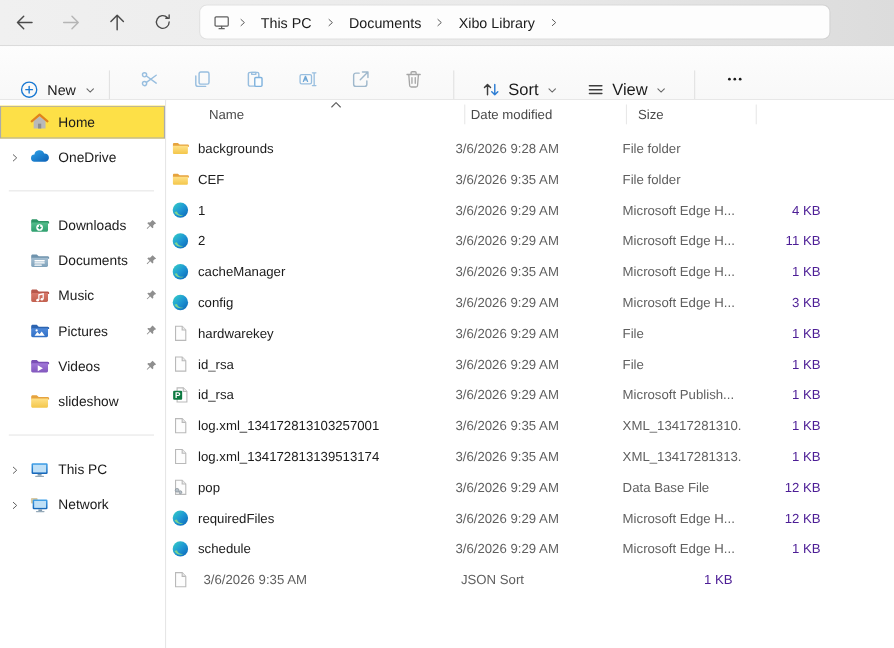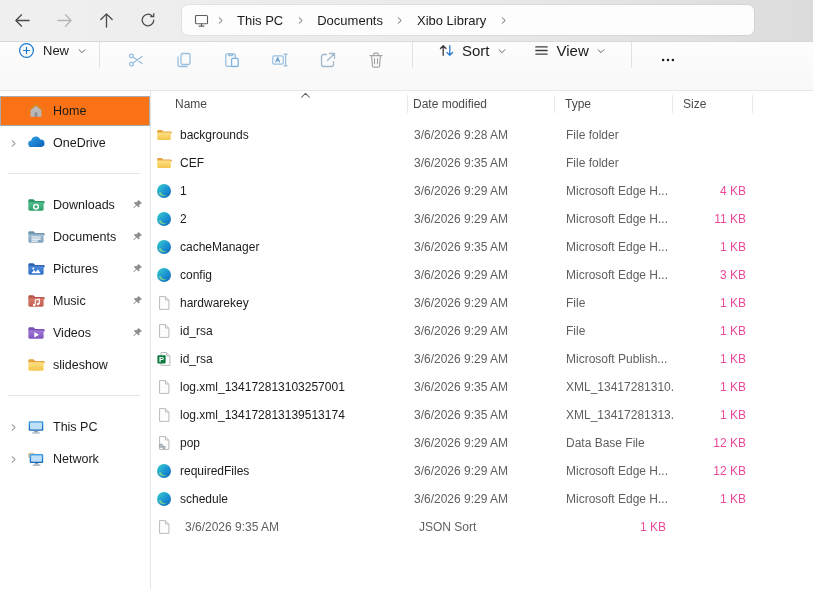--- a/index.html
+++ b/index.html
@@ -25,48 +25,48 @@
   }
   .bc-ico { width:22px; display:flex; justify-content:center; }
   .bc-sep { width:16px; display:flex; justify-content:center; }
   .bc-item { padding:0 9px; font-size:13px; color:#1b1b1b; white-space:nowrap; }
 
   
   .toolbar {
     position:absolute; top:42px; left:0; right:0; height:48px;
     background:linear-gradient(#fdfdfd,#f8f8f8);
     border-bottom:1px solid #e7e7e7;
-    display:flex; align-items:flex-start;
+    display:flex; align-items:flex-end;
   }
   .tb-new { display:flex; align-items:center; gap:8px; margin-left:18px; font-size:13px; color:#1b1b1b; }
   .tb-divider { width:1px; height:26px; background:#e2e2e2; margin:0 12px; }
   .tb-icons { display:flex; }
   .tb-icon-btn { width:48px; height:36px; display:flex; align-items:center; justify-content:center; border-radius:4px; }
   .tb-group { display:flex; align-items:center; gap:7px; padding:0 13px; font-size:15px; color:#1b1b1b; }
   .tb-more { padding:0 16px; display:flex; align-items:center; height:36px; }
 
   
   .sidebar {
     position:absolute; top:91px; left:0; bottom:0; width:151px;
     border-right:1px solid #e6e6e6; background:#fff;
     padding-top:5px; box-sizing:border-box;
   }
   .side-item { height:30px; margin-bottom:2px; display:flex; align-items:center; font-size:12.5px; color:#1b1b1b; position:relative; }
-  .side-item.selected { background:#f97316; box-shadow:inset 0 0 0 1px #ababab; }
+  .side-item.selected { background:#fde047; box-shadow:inset 0 0 0 1px #ababab; }
   .side-exp { width:16px; margin-left:5px; display:flex; justify-content:center; }
   .side-ico { width:18px; height:18px; margin-left:6px; flex:0 0 18px; }
   .side-ico svg { width:18px; height:18px; }
   .side-label { margin-left:8px; white-space:nowrap; }
   .side-pin { position:absolute; right:7px; top:9px; }
   .side-divider { height:1px; background:#e6e6e6; margin:15px 10px 16px 8px; }
 
   
   .main { position:absolute; top:91px; left:152px; right:0; bottom:0; background:#fff; }
   .list-header {
-    position:relative; height:26px; padding-left:3px;
+    position:relative; height:26px; padding-left:18px;
     display:grid; grid-template-columns:253px 147px 118px 80px 1fr;
     align-items:center; font-size:12px; color:#4a4a4a;
   }
   .list-header .hcol { border-right:1px solid #e8e8e8; height:18px; line-height:18px; box-sizing:border-box; white-space:nowrap; overflow:hidden; }
   .hc-name { padding-left:20px; }
   .hc-date { padding-left:5px; }
   .hc-type { padding-left:10px; }
   .hc-size { padding-left:10px; }
   .sort-caret { position:absolute; left:148px; top:1px; }
   .rows { padding-top:4px; }
@@ -74,21 +74,21 @@
     height:28px; padding-left:4px;
     display:grid; grid-template-columns:24px 229px 147px 118px 80px 1fr;
     align-items:center; font-size:12px;
   }
   .cell-ico { width:16px; height:16px; }
   .cell-ico svg { width:16px; height:16px; }
   .c-name { color:#1b1b1b; white-space:nowrap; overflow:hidden; }
   .c-date, .c-type { color:#5f5f5f; white-space:nowrap; overflow:hidden; }
   .c-date { padding-left:5px; }
   .c-type { padding-left:10px; }
-  .c-size { color:#ec4899; text-align:right; padding-right:8px; white-space:nowrap; }
+  .c-size { color:#4c1d95; text-align:right; padding-right:8px; white-space:nowrap; }
 </style>
 </head>
 <body>
 
 <div class="topbar">
   <div class="nav-buttons">
     <div class="nav-btn">
       <svg width="17" height="17" viewBox="0 0 18 18" fill="none" stroke="#4a4a4a" stroke-width="1.4" stroke-linecap="round" stroke-linejoin="round">
           <path d="M16 9H2M8 3L2 9l6 6"></path>
         </svg>
@@ -302,43 +302,20 @@
         <svg width="11" height="11" viewBox="0 0 16 16" fill="#8f8f8f">
           <path d="M9.8 1.4l4.8 4.8-2.1.7-2 2 .3 2.4-1.2 1.2-3-3-3.8 3.8-.8-.8 3.8-3.8-3-3 1.2-1.2 2.4.3 2-2z"></path>
         </svg>
       </span>
   </div>
     <div class="side-item">
     <span class="side-exp"></span>
     <span class="side-ico">
         <svg viewBox="0 0 16 16">
           <defs>
-            <linearGradient id="g4f8adb" x1="0" y1="0" x2="0" y2="1">
-   <stop offset="0" stop-color="#4f8adb"></stop>
-              <stop offset="1" stop-color="#2f6ec4"></stop>
-            </linearGradient>
-          </defs>
-   <path d="M1.2 4.1c0-.7.5-1.2 1.2-1.2h3.3l1.6 1.5h7.3c.7 0 1.2.6 1.2 1.3v.7H1.2z" fill="#2c64b0"></path>
-   <path d="M1.2 5.6h13.6v6.2c0 .7-.5 1.2-1.2 1.2H2.4c-.7 0-1.2-.5-1.2-1.2z" fill="url(#g4f8adb)"></path>
-          <path d="M3.9 11.8l2.3-3 1.7 1.8 1.8-2.3 2.5 3.5z" fill="#fff"></path>
-          <circle cx="5.6" cy="7.5" r=".9" fill="#fff"></circle>
-        </svg>
-      </span>
-    <span class="side-label">Pictures</span>
-    <span class="side-pin">
-        <svg width="11" height="11" viewBox="0 0 16 16" fill="#8f8f8f">
-          <path d="M9.8 1.4l4.8 4.8-2.1.7-2 2 .3 2.4-1.2 1.2-3-3-3.8 3.8-.8-.8 3.8-3.8-3-3 1.2-1.2 2.4.3 2-2z"></path>
-        </svg>
-      </span>
-  </div>
-    <div class="side-item">
-    <span class="side-exp"></span>
-    <span class="side-ico">
-        <svg viewBox="0 0 16 16">
-          <defs>
             <linearGradient id="gd8796b" x1="0" y1="0" x2="0" y2="1">
    <stop offset="0" stop-color="#d8796b"></stop>
               <stop offset="1" stop-color="#c2604f"></stop>
             </linearGradient>
           </defs>
    <path d="M1.2 4.1c0-.7.5-1.2 1.2-1.2h3.3l1.6 1.5h7.3c.7 0 1.2.6 1.2 1.3v.7H1.2z" fill="#b8574b"></path>
    <path d="M1.2 5.6h13.6v6.2c0 .7-.5 1.2-1.2 1.2H2.4c-.7 0-1.2-.5-1.2-1.2z" fill="url(#gd8796b)"></path>
           <path d="M7.4 11.4V7.1l3.5-.8v4.3" stroke="#fff" stroke-width="1" fill="none"></path>
           <circle cx="6.4" cy="11.5" r="1.1" fill="#fff"></circle>
           <circle cx="9.9" cy="10.7" r="1.1" fill="#fff"></circle>
@@ -349,20 +326,43 @@
         <svg width="11" height="11" viewBox="0 0 16 16" fill="#8f8f8f">
           <path d="M9.8 1.4l4.8 4.8-2.1.7-2 2 .3 2.4-1.2 1.2-3-3-3.8 3.8-.8-.8 3.8-3.8-3-3 1.2-1.2 2.4.3 2-2z"></path>
         </svg>
       </span>
   </div>
     <div class="side-item">
     <span class="side-exp"></span>
     <span class="side-ico">
         <svg viewBox="0 0 16 16">
           <defs>
+            <linearGradient id="g4f8adb" x1="0" y1="0" x2="0" y2="1">
+   <stop offset="0" stop-color="#4f8adb"></stop>
+              <stop offset="1" stop-color="#2f6ec4"></stop>
+            </linearGradient>
+          </defs>
+   <path d="M1.2 4.1c0-.7.5-1.2 1.2-1.2h3.3l1.6 1.5h7.3c.7 0 1.2.6 1.2 1.3v.7H1.2z" fill="#2c64b0"></path>
+   <path d="M1.2 5.6h13.6v6.2c0 .7-.5 1.2-1.2 1.2H2.4c-.7 0-1.2-.5-1.2-1.2z" fill="url(#g4f8adb)"></path>
+          <path d="M3.9 11.8l2.3-3 1.7 1.8 1.8-2.3 2.5 3.5z" fill="#fff"></path>
+          <circle cx="5.6" cy="7.5" r=".9" fill="#fff"></circle>
+        </svg>
+      </span>
+    <span class="side-label">Pictures</span>
+    <span class="side-pin">
+        <svg width="11" height="11" viewBox="0 0 16 16" fill="#8f8f8f">
+          <path d="M9.8 1.4l4.8 4.8-2.1.7-2 2 .3 2.4-1.2 1.2-3-3-3.8 3.8-.8-.8 3.8-3.8-3-3 1.2-1.2 2.4.3 2-2z"></path>
+        </svg>
+      </span>
+  </div>
+    <div class="side-item">
+    <span class="side-exp"></span>
+    <span class="side-ico">
+        <svg viewBox="0 0 16 16">
+          <defs>
             <linearGradient id="ga178d8" x1="0" y1="0" x2="0" y2="1">
    <stop offset="0" stop-color="#a178d8"></stop>
               <stop offset="1" stop-color="#8257bd"></stop>
             </linearGradient>
           </defs>
    <path d="M1.2 4.1c0-.7.5-1.2 1.2-1.2h3.3l1.6 1.5h7.3c.7 0 1.2.6 1.2 1.3v.7H1.2z" fill="#7a4fb5"></path>
    <path d="M1.2 5.6h13.6v6.2c0 .7-.5 1.2-1.2 1.2H2.4c-.7 0-1.2-.5-1.2-1.2z" fill="url(#ga178d8)"></path>
           <path d="M6.5 7.1l4.2 2.4-4.2 2.4z" fill="#fff"></path>
         </svg>
       </span>
@@ -437,21 +437,20 @@
       </span>
     <span class="side-label">Network</span>
 
   </div>
   </div>
 
 <div class="main">
   <div class="list-header">
     <span class="hcol hc-name">Name</span>
     <span class="hcol hc-date">Date modified</span>
-    <span class="hcol hc-type">Type</span>
     <span class="hcol hc-size">Size</span>
     <span></span>
     <span class="sort-caret">
       <svg width="11" height="7" viewBox="0 0 12 8" fill="none" stroke="#606060" stroke-width="1.2" stroke-linecap="round" stroke-linejoin="round">
           <path d="M1.5 6L6 1.5 10.5 6"></path>
         </svg>
     </span>
   </div>
   <div class="rows" id="rows">
       <div class="row">

